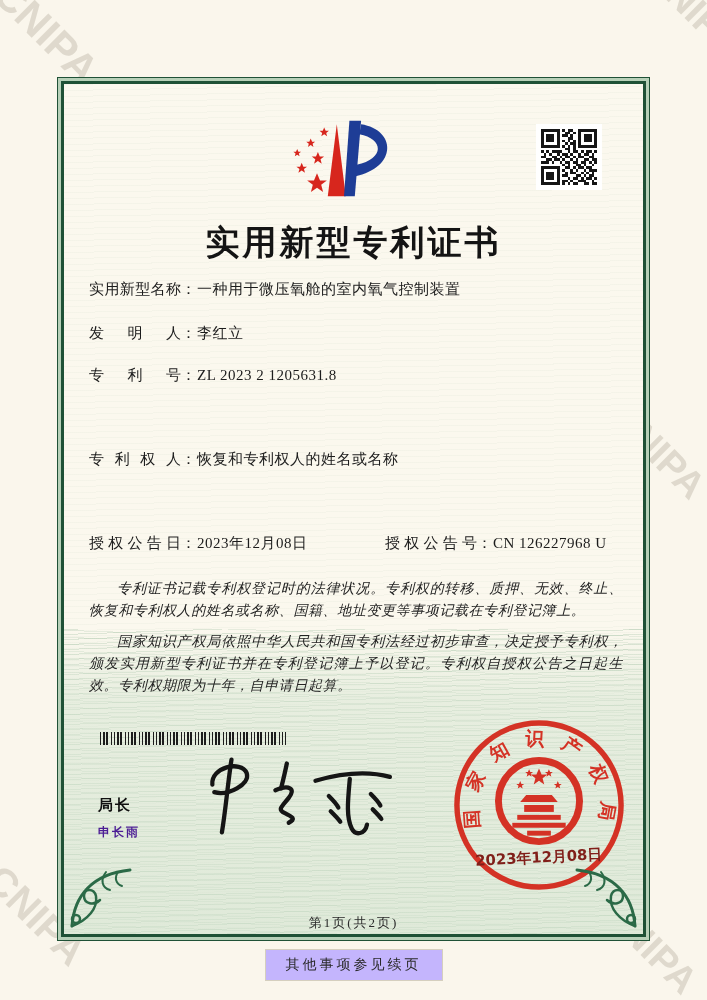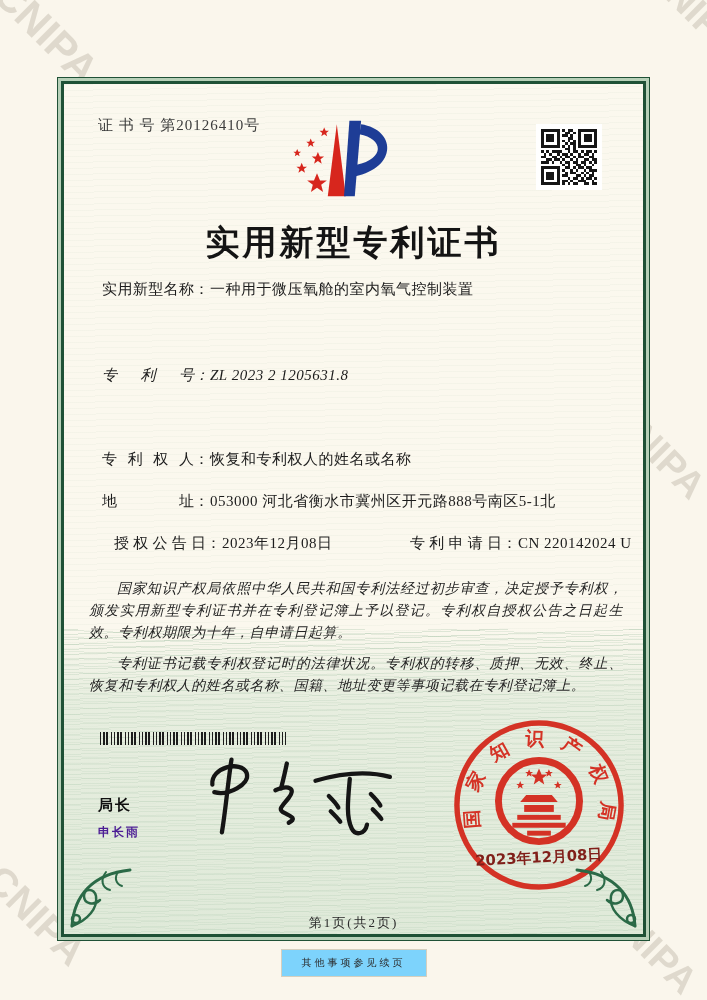--- a/index.html
+++ b/index.html
@@ -28,21 +28,21 @@
   .corner.right{right:2px;transform:scaleX(-1);}
   
   .cert-number{position:absolute;left:34px;top:32px;font-size:15px;color:#3b3b3b;letter-spacing:1px;}
   .logo{position:absolute;left:226px;top:30px;}
   .qr{position:absolute;left:472px;top:40px;width:56px;height:56px;background:#fff;padding:5px;
       display:grid;grid-template-columns:repeat(21,1fr);grid-template-rows:repeat(21,1fr);}
   .qm{background:#161616;}
   .title{position:absolute;left:0;right:0;top:136px;text-align:center;font-size:34px;font-weight:bold;
          color:#141414;letter-spacing:3px;}
   
-  .field-row{position:absolute;left:38px;font-size:15px;color:#1c1c1c;white-space:nowrap;}
+  .field-row{position:absolute;left:25px;font-size:15px;color:#1c1c1c;white-space:nowrap;}
   .flabel{display:inline-block;width:92px;text-align:justify;text-align-last:justify;
           text-justify:inter-ideograph;vertical-align:bottom;}
   .fcolon{display:inline-block;width:16px;}
   .fvalue{letter-spacing:.5px;}
   .pair2{position:absolute;left:296px;top:0;white-space:nowrap;}
   
   .paras{position:absolute;left:25px;top:494px;width:534px;font-size:14px;font-style:italic;
          color:#242424;line-height:22px;letter-spacing:.6px;text-align:justify;}
   .paras p{margin:0 0 9px 0;text-indent:2em;}
   
@@ -50,22 +50,22 @@
      background:repeating-linear-gradient(90deg,#1d1d1d 0 1px,transparent 1px 3px,#1d1d1d 3px 5px,
        transparent 5px 6px,#1d1d1d 6px 8px,transparent 8px 11px,#1d1d1d 11px 12px,transparent 12px 14px);}
   .signer-title{position:absolute;left:34px;top:712px;font-family:Liberation Mono, monospace;
         font-size:15px;font-weight:bold;color:#101010;letter-spacing:2px;}
   .signer-name{position:absolute;left:34px;top:740px;font-family:Liberation Mono, monospace;
         font-size:12px;font-weight:bold;color:#4c1d95;letter-spacing:2px;}
   .signature{position:absolute;left:135px;top:668px;}
   .seal{position:absolute;left:386px;top:632px;opacity:.95;}
   .page-footer{position:absolute;left:0;right:0;top:830px;text-align:center;font-size:13px;
         color:#2a2a2a;letter-spacing:2px;z-index:4;}
-  .note-box{position:absolute;left:50%;transform:translateX(-50%);top:949px;background:#7dd3fc;
-        border:1px solid #d5cfbe;padding:6px 20px;font-size:10px;color:#2a2a2a;letter-spacing:3px;z-index:2;}
+  .note-box{position:absolute;left:50%;transform:translateX(-50%);top:949px;background:#c4b5fd;
+        border:1px solid #d5cfbe;padding:6px 20px;font-size:14px;color:#2a2a2a;letter-spacing:3px;z-index:2;}
 </style>
 </head>
 <body>
 
 <div class="page">
 
   <div class="wm" style="left:-18px;top:8px;font-size:42px;">CNIPA</div>
   <div class="wm" style="left:636px;top:-12px;font-size:38px;">CNIPA</div>
   <div class="wm" style="left:398px;top:300px;font-size:46px;">CNIPA</div>
   <div class="wm" style="left:600px;top:430px;font-size:38px;">CNIPA</div>
@@ -98,21 +98,20 @@
       <svg class="corner right" width="70" height="70" viewBox="0 0 70 70">
         <g fill="none" stroke="#2b6a47" stroke-linecap="round">
           <path d="M6,64 C8,34 26,12 64,8" stroke-width="3"></path>
           <path d="M6,64 C22,58 32,46 30,34 C28,26 18,26 18,34 C18,42 28,44 34,38" stroke-width="2.5"></path>
           <circle cx="10" cy="57" r="4" stroke-width="2.5"></circle>
           <path d="M40,10 C34,18 36,26 44,28" stroke-width="2"></path>
           <path d="M52,10 C48,16 50,22 56,24" stroke-width="2"></path>
         </g>
       </svg>
 
-      <div class="cert-number">证 书 号 第20126410号</div>
 
       <svg class="logo" width="117" height="88" viewBox="0 0 130 95">
         <defs>
           <path id="lst" d="M0,-10 L2.94,-3.09 L9.51,-3.09 L4.05,1.18 L5.88,8.09 L0,4 L-5.88,8.09 L-4.05,1.18 L-9.51,-3.09 L-2.94,-3.09 Z"></path>
         </defs>
         <path d="M52,10 L62,90 L42,90 Z" fill="#d7261d"></path>
         <path d="M66,6 L79,6 L72,90 L60,90 Z" fill="#1e3d96"></path>
         <path d="M79,10 C118,16 120,58 72,68 L74,55 C106,48 104,26 77,21 Z" fill="#1e3d96"></path>
         <g fill="#d7261d">
           <use href="#lst" transform="translate(30,76) scale(1.15)"></use>
@@ -567,39 +566,39 @@
           <div></div>
           <div class="qm"></div>
           <div class="qm"></div>
         </div>
 
       <div class="title">实用新型专利证书</div>
 
       <div class="field-row" style="top:196px;">
         <span class="flabel">实用新型名称</span><span class="fcolon">：</span><span class="fvalue">一种用于微压氧舱的室内氧气控制装置</span>
       </div>
-      <div class="field-row" style="top:282px;font-style:italic;">
+      <div class="field-row" style="top:240px;">
+        <span class="flabel">发明人</span><span class="fcolon">：</span><span class="fvalue">李红立</span>
+      </div>
+      <div class="field-row" style="top:282px;">
         <span class="flabel">专利号</span><span class="fcolon">：</span><span class="fvalue">ZL 2023 2 1205631.8</span>
       </div>
       <div class="field-row" style="top:366px;">
         <span class="flabel">专利权人</span><span class="fcolon">：</span><span class="fvalue">恢复和专利权人的姓名或名称</span>
       </div>
-      <div class="field-row" style="top:408px;">
-        <span class="flabel">地址</span><span class="fcolon">：</span><span class="fvalue">053000 河北省衡水市冀州区开元路888号南区5-1北</span>
-      </div>
-      <div class="field-row" style="top:450px;width:534px;margin-left:12px;">
+      <div class="field-row" style="top:450px;width:534px;">
         <span class="flabel">授权公告日</span><span class="fcolon">：</span><span class="fvalue">2023年12月08日</span>
         <span class="pair2">
-          <span class="flabel">专利申请日</span><span class="fcolon">：</span><span class="fvalue">CN 220142024 U</span>
+          <span class="flabel">授权公告号</span><span class="fcolon">：</span><span class="fvalue">CN 126227968 U</span>
         </span>
       </div>
 
       <div class="paras">
+        <p>专利证书记载专利权登记时的法律状况。专利权的转移、质押、无效、终止、恢复和专利权人的姓名或名称、国籍、地址变更等事项记载在专利登记簿上。</p>
         <p>国家知识产权局依照中华人民共和国专利法经过初步审查，决定授予专利权，颁发实用新型专利证书并在专利登记簿上予以登记。专利权自授权公告之日起生效。专利权期限为十年，自申请日起算。</p>
-        <p>专利证书记载专利权登记时的法律状况。专利权的转移、质押、无效、终止、恢复和专利权人的姓名或名称、国籍、地址变更等事项记载在专利登记簿上。</p>
       </div>
 
       <div class="barcode"></div>
 
       <div class="signer-title">局长</div>
       <div class="signer-name">申长雨</div>
 
       <svg class="signature" width="210" height="88" viewBox="0 0 220 92">
         <g fill="none" stroke="#151515" stroke-width="4.5" stroke-linecap="round">
           <path d="M34,8 C30,34 28,60 24,84"></path>

